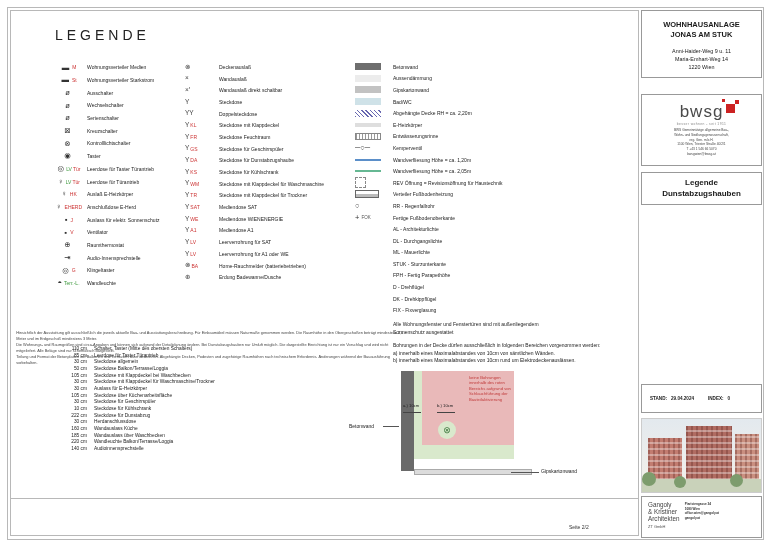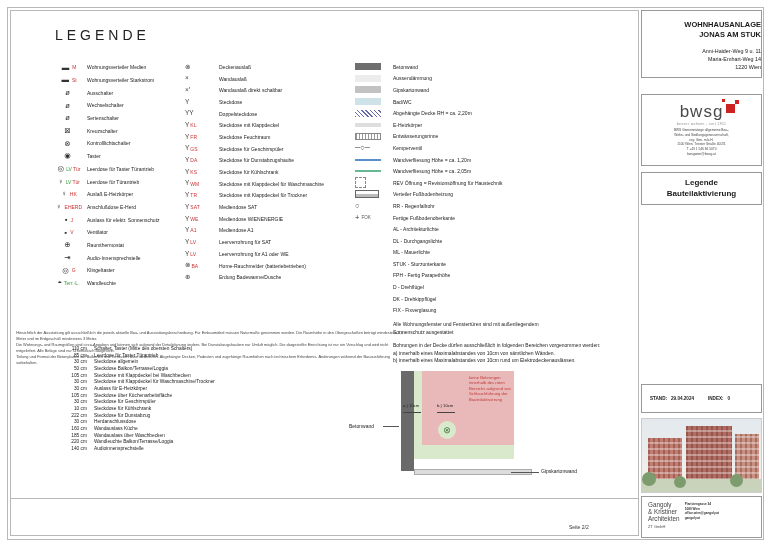--- a/index.html
+++ b/index.html
@@ -63,21 +63,21 @@
   .d-gips-line{position:absolute;left:120px;top:107px;width:28px;border-top:1px solid #555;}
   .d-gips-lbl{position:absolute;left:150px;top:103px;font-size:5px;color:#222;white-space:nowrap;}
   .d-wall-lbl{position:absolute;left:-42px;top:58px;font-size:5px;color:#222;}
   .d-wall-line{position:absolute;left:-8px;top:61px;width:16px;border-top:1px solid #555;}
   
   .footer-sep{position:absolute;left:0;top:487px;width:627px;border-top:1px solid #b8b8b8;}
   .disclaimer{position:absolute;left:8px;top:491px;width:600px;color:#444;zoom:.65;font-size:6px;line-height:1.55;}
   .page-num{position:absolute;left:558px;top:513px;font-size:5px;color:#333;}
   
   .sb{position:absolute;left:641px;width:121px;border:1px solid #999;background:#fff;box-sizing:border-box;}
-  .sb-project{top:10px;height:68px;text-align:right;}
+  .sb-project{top:10px;height:68px;text-align:center;}
   .sb-project .t{font-size:7.5px;font-weight:bold;margin-top:9px;line-height:1.3;}
   .sb-project .a{font-size:5.4px;margin-top:7px;line-height:1.5;}
   .sb-bwsg{top:94px;height:72px;text-align:center;overflow:hidden;}
   .logo-wrap{position:relative;display:inline-block;margin-top:8px;}
   .logo-txt{font-size:17px;color:#4a4a4a;letter-spacing:1px;line-height:1;}
   .sq{position:absolute;background:#cc2222;}
   .sq1{width:9px;height:9px;right:-12px;top:1px;}
   .sq2{width:4px;height:4px;right:-16px;top:-3px;}
   .sq3{width:3px;height:3px;right:-2px;top:-4px;}
   .tagline{font-size:6px;zoom:.55;color:#888;letter-spacing:.8px;margin-top:2px;}
@@ -781,21 +781,21 @@
         <div>Wohn- und Siedlungsgenossenschaft,</div>
         <div>reg. Gen. m.b.H.</div>
         <div>1100 Wien, Triester Straße 40/2/1</div>
         <div>T +43 1 546 66 5070</div>
         <div>bwsgwien@bwsg.at</div>
       </div>
   </div>
 
   <div class="sb sb-doc">
     <div>Legende</div>
-    <div>Bauteilaktivierung</div>
+    <div>Dunstabzugshauben</div>
   </div>
 
   <div class="sb sb-stand">
     <span>STAND:</span>
     <span class="gap">29.04.2024</span>
     <span>INDEX:</span>
     <span>0</span>
   </div>
 
   <div class="sb sb-render">

